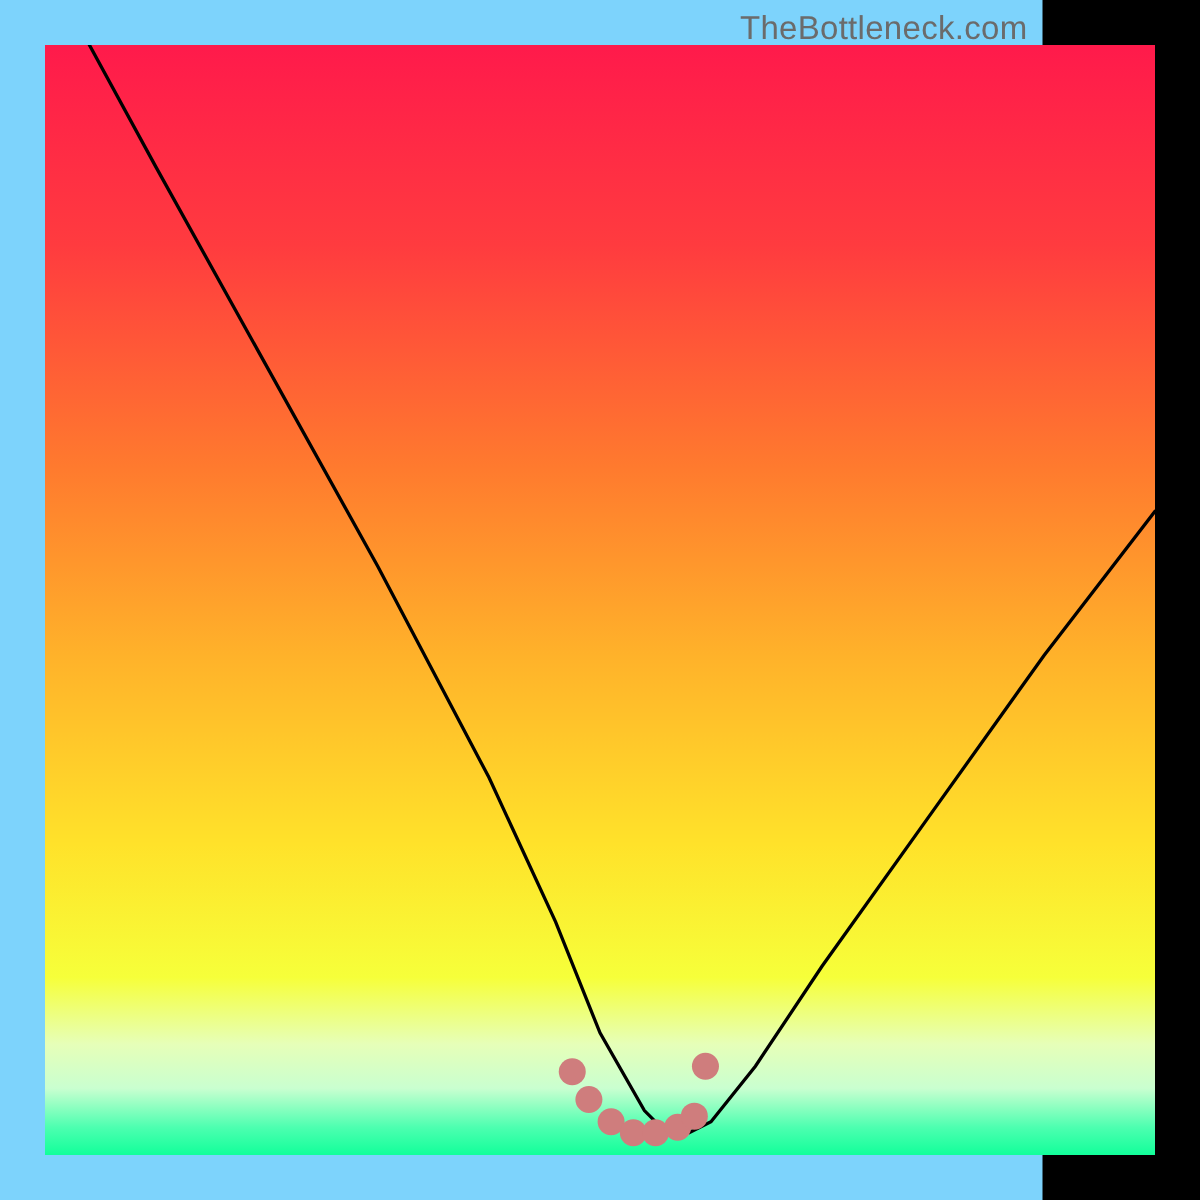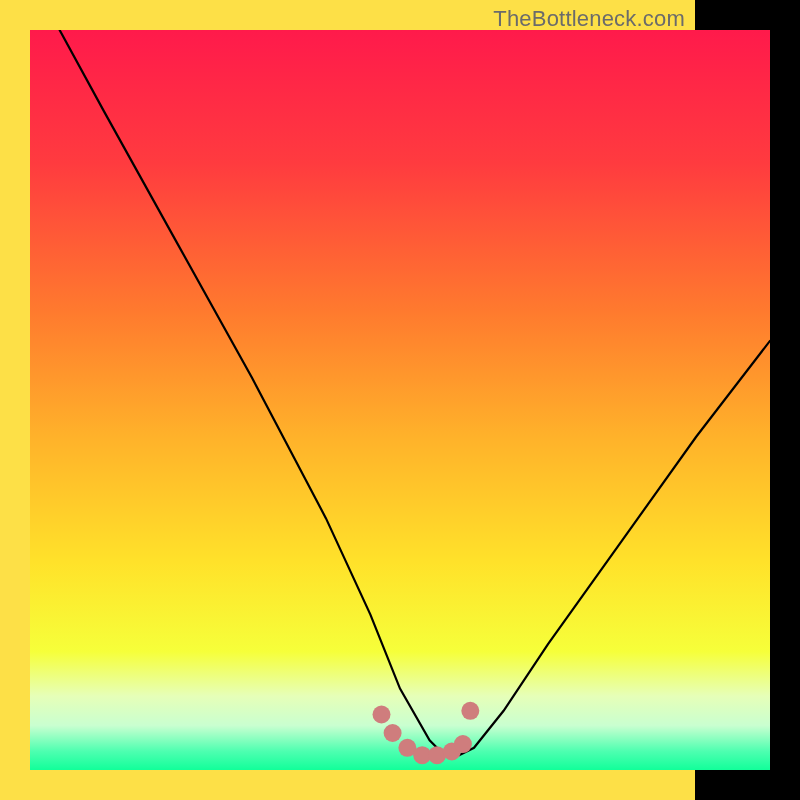--- a/index.html
+++ b/index.html
@@ -10,21 +10,21 @@
     background: #000;
     overflow: hidden;
     font-family: Arial, Helvetica, sans-serif;
   }
   .frame {
     position: absolute;
     left: 0;
     top: 0;
     width: 695px;
     height: 800px;
-    background: #fde047;
+    background: #7dd3fc;
   }
   .plot {
     position: absolute;
     left: 30px;
     top: 30px;
     width: 740px;
     height: 740px;
   }
   .gradient {
     position: absolute;

